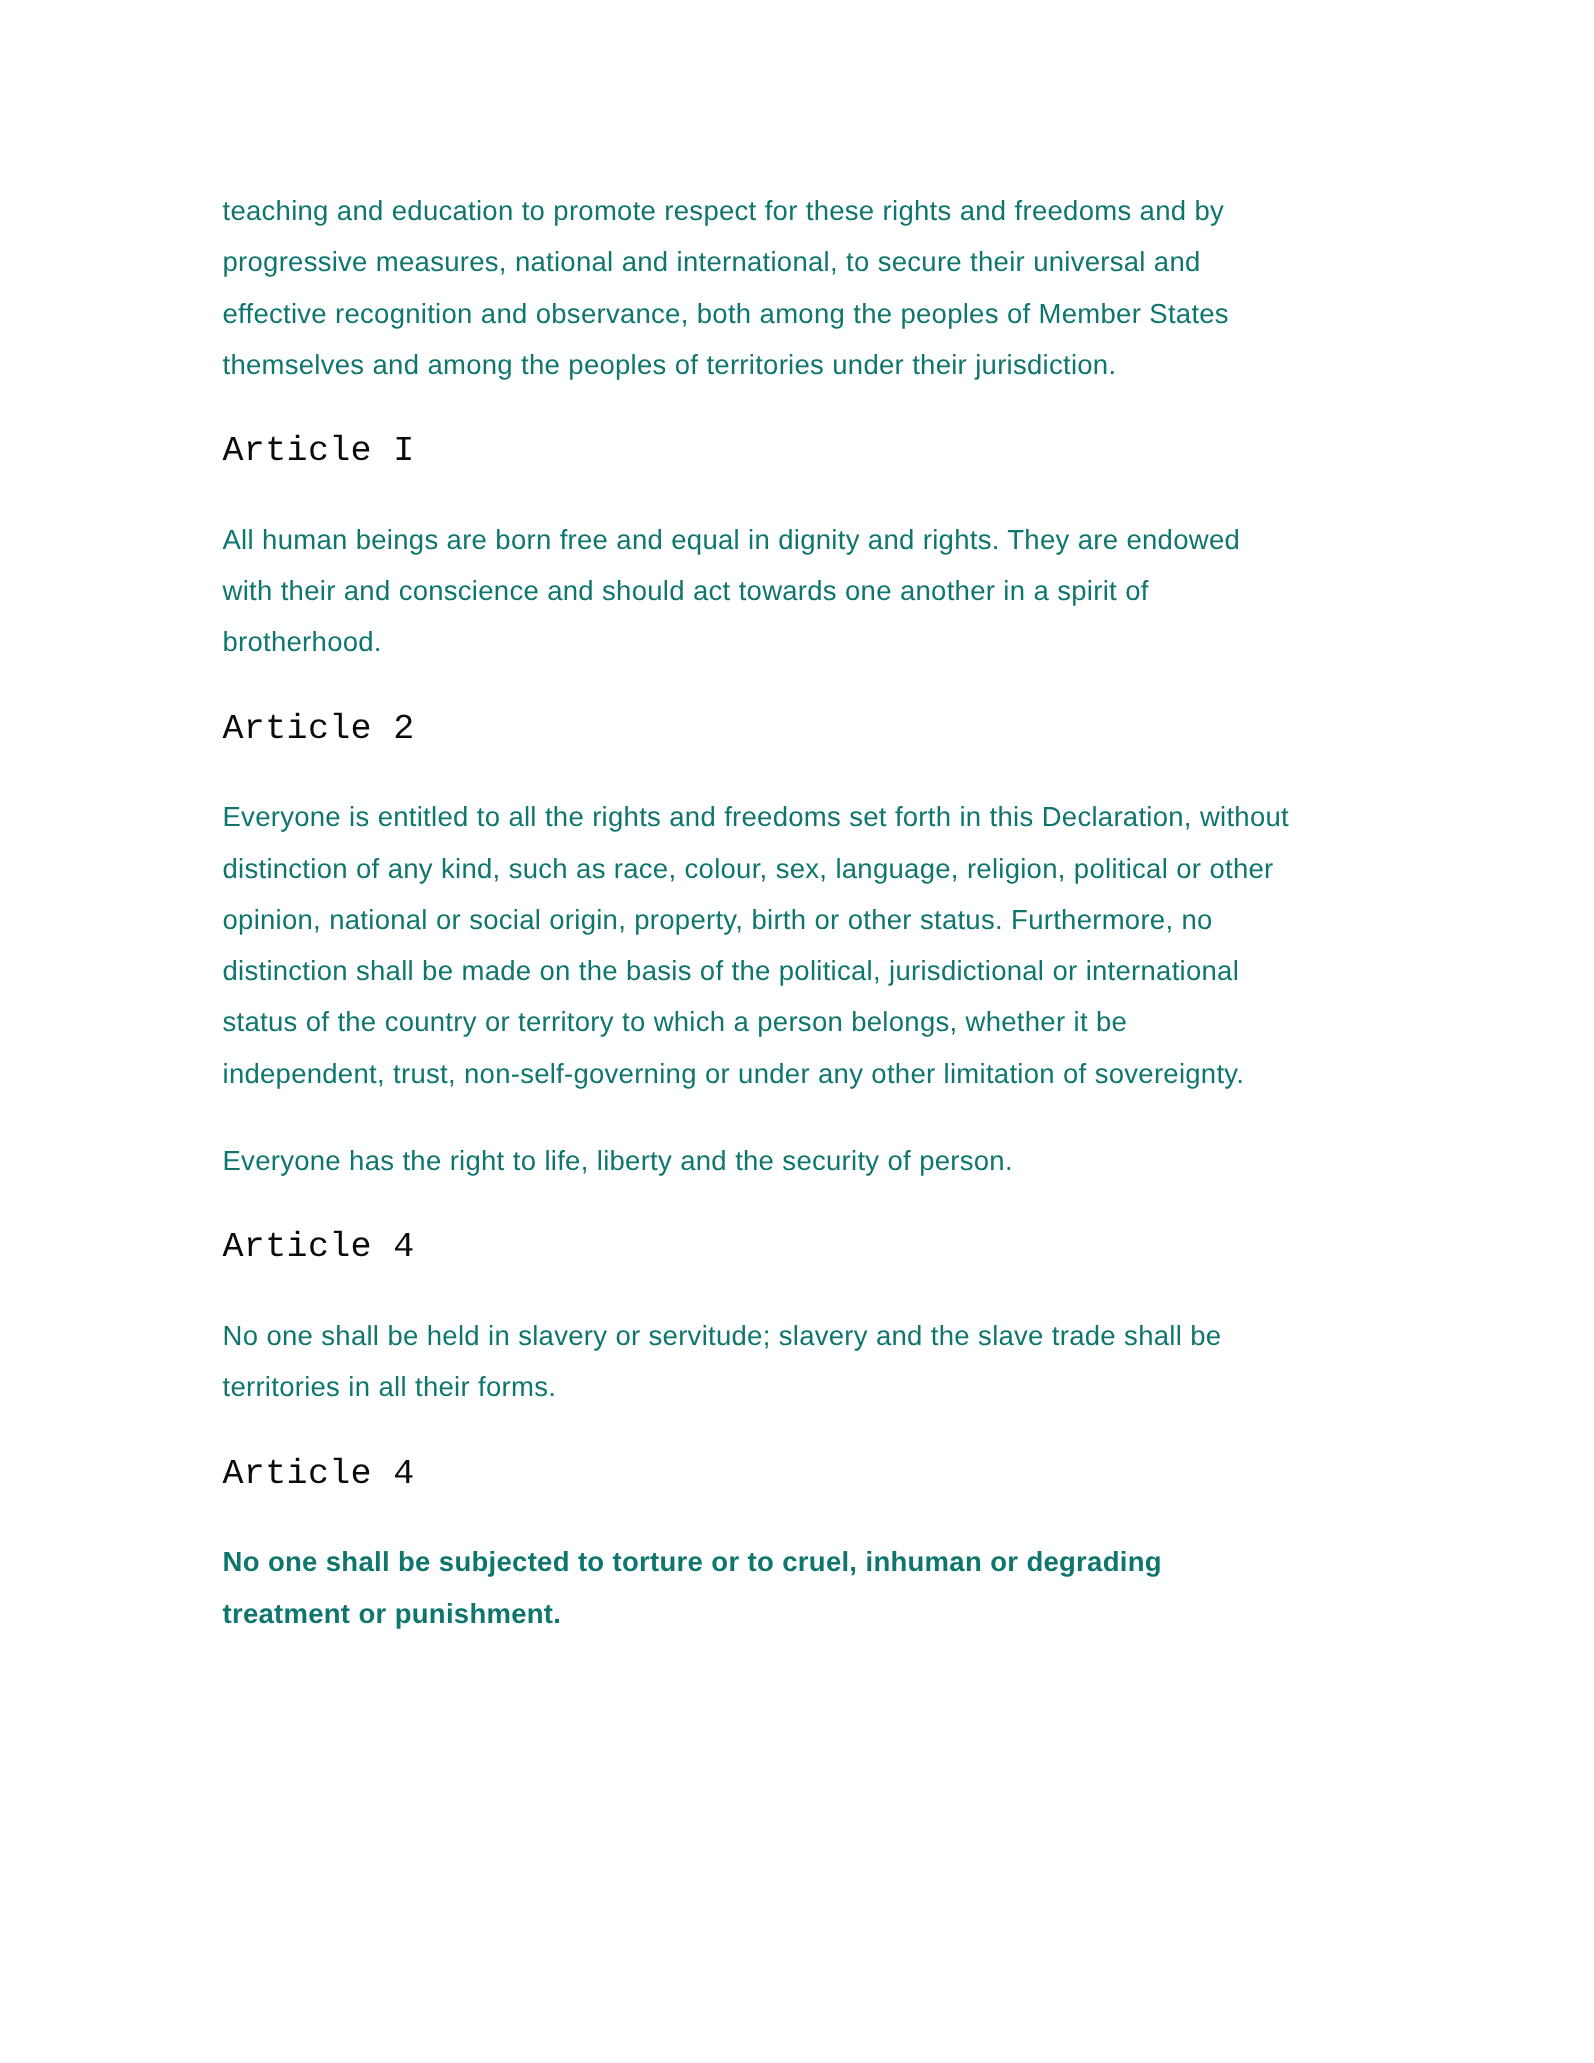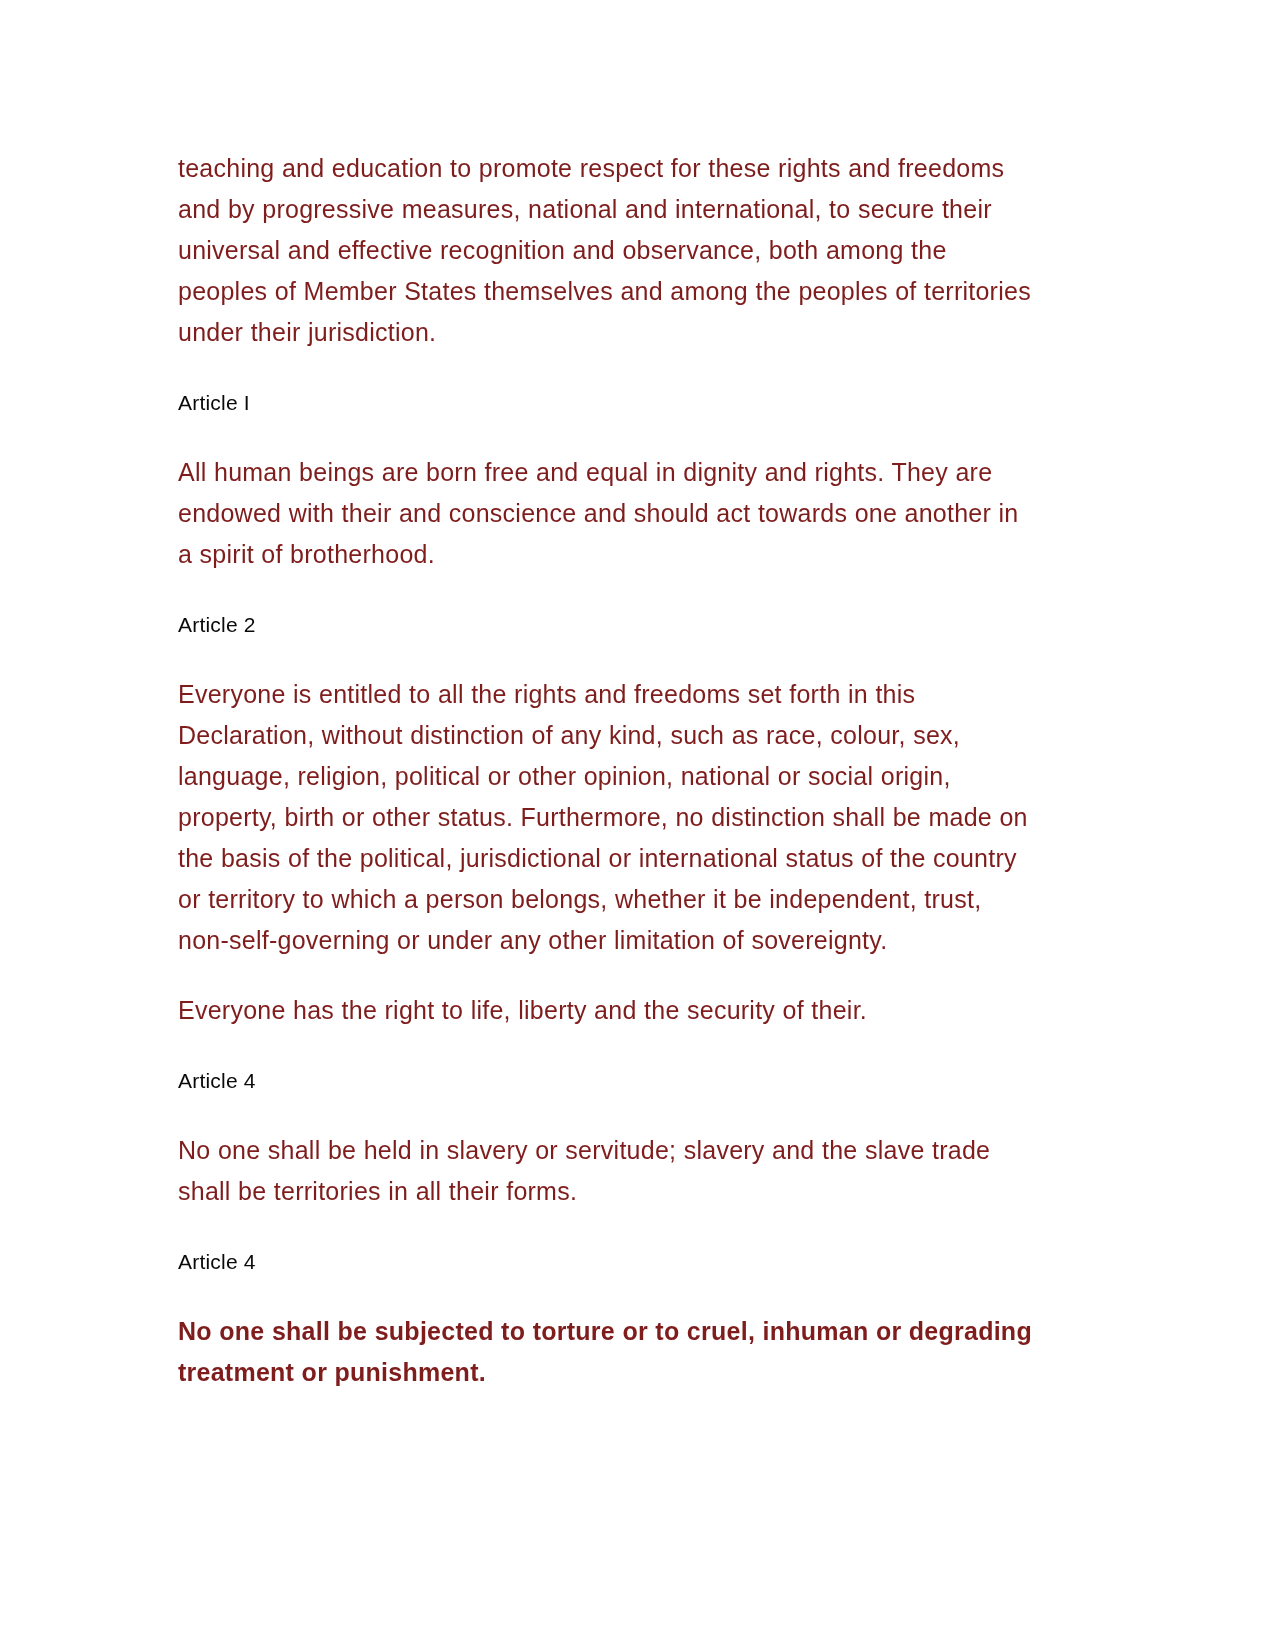--- a/index.html
+++ b/index.html
@@ -16,36 +16,37 @@
     font-family: "Liberation Sans", sans-serif;
     color: #000000;
   }
   .content {
     position: absolute;
     left: 178px;
     top: 148px;
     width: 855px;
   }
   .para {
-    font-size: 25px;
+    font-size: 22px;
     line-height: 41px;
     letter-spacing: 0.01em;
-    color: #7f1d1d;
+    color: #0f766e;
     margin: 0 0 29px 0;
     text-align: left;
     word-spacing: 0.01em;
   }
   .heading {
-    font-size: 21px;
+    font-size: 28px;
     line-height: 41px;
     letter-spacing: 0.01em;
     color: #0a0a0a;
     margin: 0 0 29px 0;
     font-weight: 400;
     text-align: left;
+    font-family: Liberation Mono, monospace;
   }
   .para:last-child, .heading:last-child {
     margin-bottom: 0;
     font-weight: bold;
   }
 </style>
 </head>
 <body>
 
 <div class="page">
@@ -55,21 +56,21 @@
 
     <p class="heading">Article I</p>
 
     <p class="para">All human beings are born free and equal in dignity and rights. They are endowed with their and conscience and should act towards one another in a spirit of brotherhood.</p>
 
     <p class="heading">Article 2</p>
 
     <p class="para">Everyone is entitled to all the rights and freedoms set forth in this Declaration, without distinction of any kind, such as race, colour, sex, language, religion, political or other opinion, national or social origin, property, birth or other status. Furthermore, no distinction shall be made on the basis of the political, jurisdictional or international status of the country or territory to which a person belongs, whether it be independent, trust, non-self-governing or under any other limitation of sovereignty.</p>
 
 
-    <p class="para">Everyone has the right to life, liberty and the security of their.</p>
+    <p class="para">Everyone has the right to life, liberty and the security of person.</p>
 
     <p class="heading">Article 4</p>
 
     <p class="para">No one shall be held in slavery or servitude; slavery and the slave trade shall be territories in all their forms.</p>
 
     <p class="heading">Article 4</p>
 
     <p class="para">No one shall be subjected to torture or to cruel, inhuman or degrading treatment or punishment.</p>
 
   </div>

